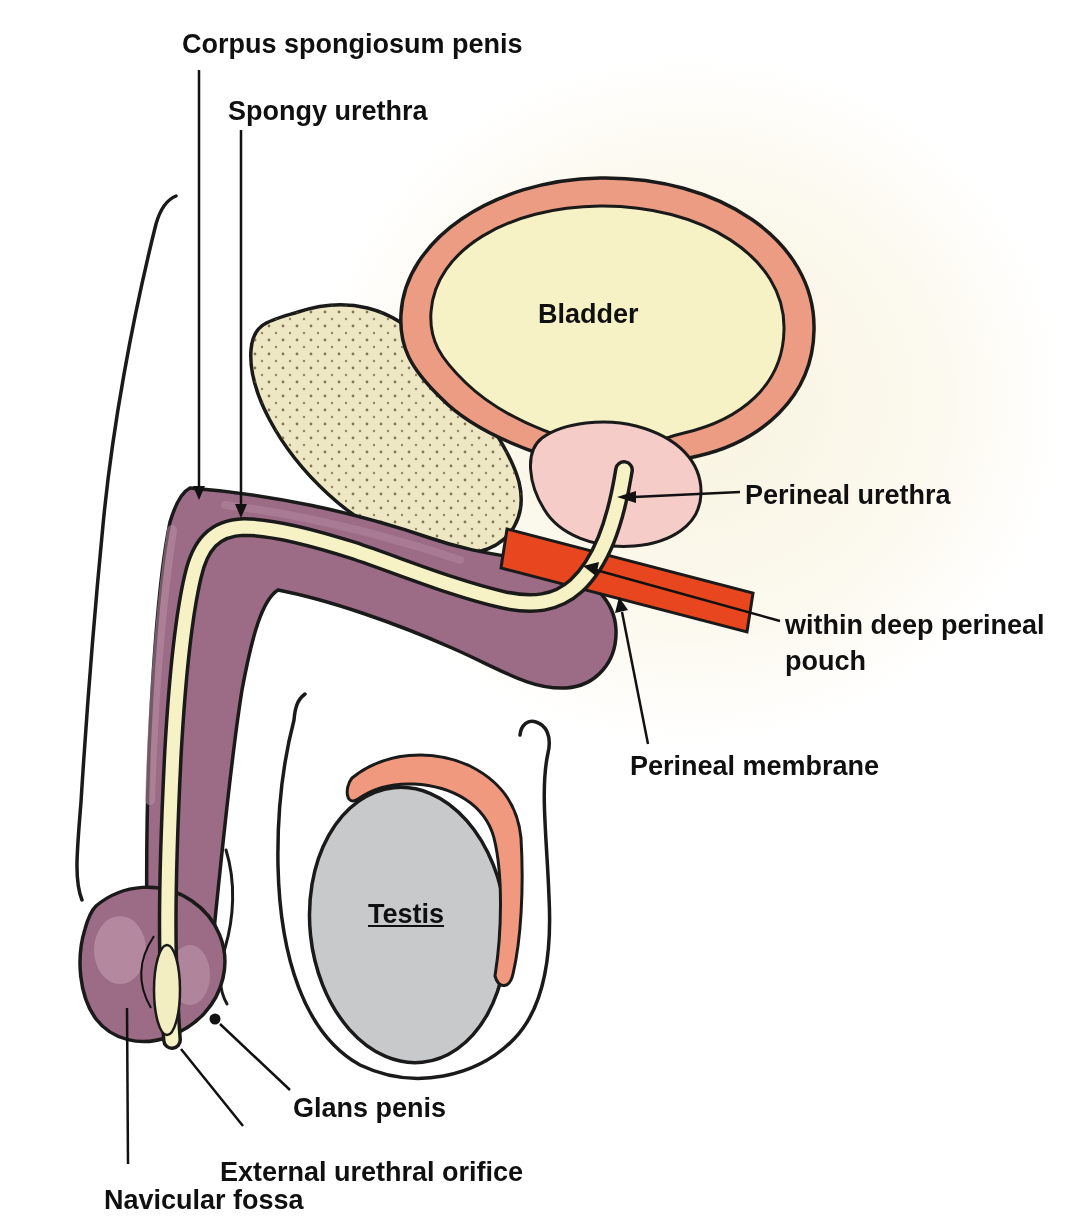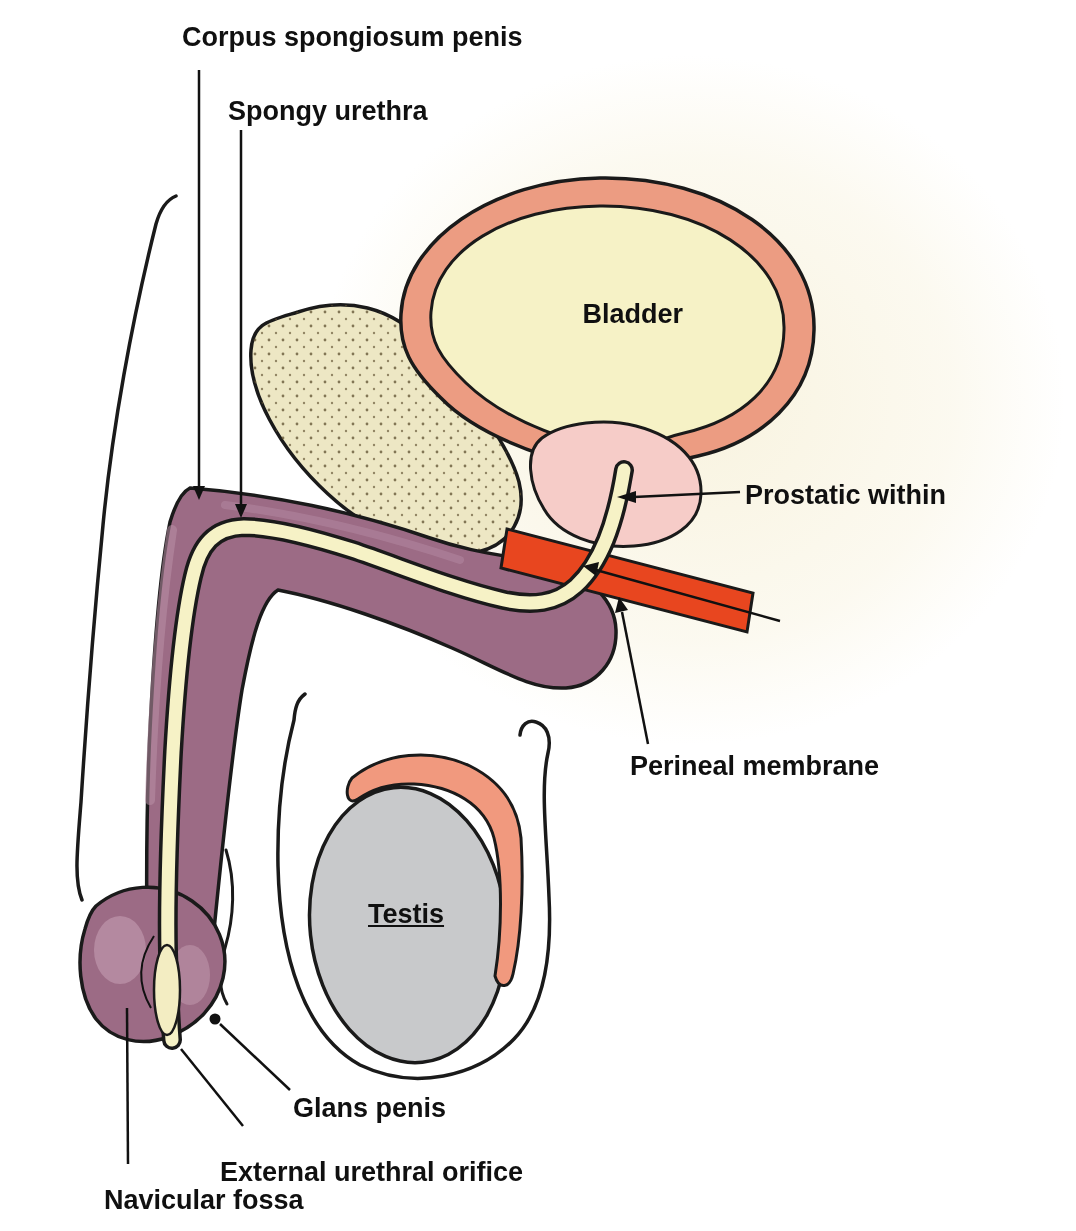--- a/index.html
+++ b/index.html
@@ -12,21 +12,21 @@
   }
   .stage svg{position:absolute;left:0;top:0;}
   .lbl{
     position:absolute;
     color:#101010;
     font-size:27px;
     font-weight:600;
     line-height:36px;
     white-space:nowrap;
   }
-  .lbl.center{text-align:right;}
+  .lbl.center{text-align:left;}
 </style>
 </head>
 <body>
 
 <div class="stage">
 
   <svg width="1076" height="1231" viewBox="0 0 1076 1231">
     <defs>
       <radialGradient id="wash" cx="50%" cy="50%" r="50%">
         <stop offset="0%" stop-color="#F6EFD4" stop-opacity="0.75"></stop>
@@ -93,31 +93,33 @@
 
     <path d="M 290 1090 L 220 1024" fill="none" stroke="#111111" stroke-width="2.5"></path>
     <circle cx="215" cy="1019" r="5.5" fill="#111111"></circle>
 
     <path d="M 243 1126 L 181 1049" fill="none" stroke="#111111" stroke-width="2.5"></path>
 
     <path d="M 128 1164 L 127 1008" fill="none" stroke="#111111" stroke-width="2.5"></path>
     <path d="M 154 936 Q 130 972 151 1008" fill="none" stroke="#111111" stroke-width="2"></path>
   </svg>
 
-  <div class="lbl" style="left:182px;top:19px;">Corpus spongiosum penis</div>
+  <div class="lbl" style="left:182px;top:26px;">Corpus spongiosum penis</div>
 
   <div class="lbl" style="left:228px;top:93px;text-align:right;">Spongy urethra</div>
 
   <div class="lbl center" style="left:538px;top:296px;width:145px;">Bladder</div>
 
   <div class="lbl" style="left:745px;top:477px;">
-    <div>Prostatic within</div>
+    <div>Perineal urethra</div>
   </div>
 
   <div class="lbl" style="left:785px;top:607px;">
+    <div>within deep perineal</div>
+    <div>pouch</div>
   </div>
 
   <div class="lbl" style="left:630px;top:748px;">Perineal membrane</div>
 
   <div class="lbl" style="left:368px;top:896px;text-decoration:underline;">Testis</div>
 
   <div class="lbl" style="left:293px;top:1090px;">Glans penis</div>
 
   <div class="lbl" style="left:220px;top:1154px;">External urethral orifice</div>
 

